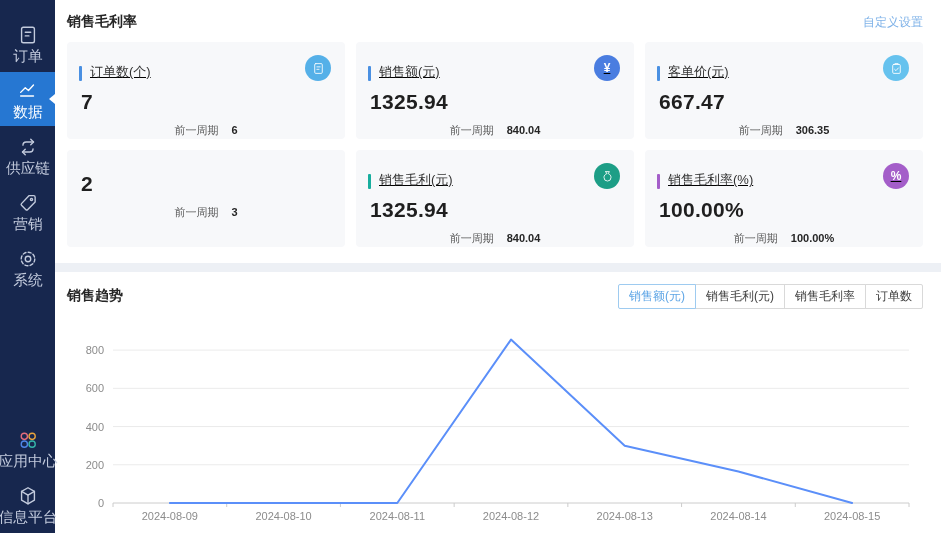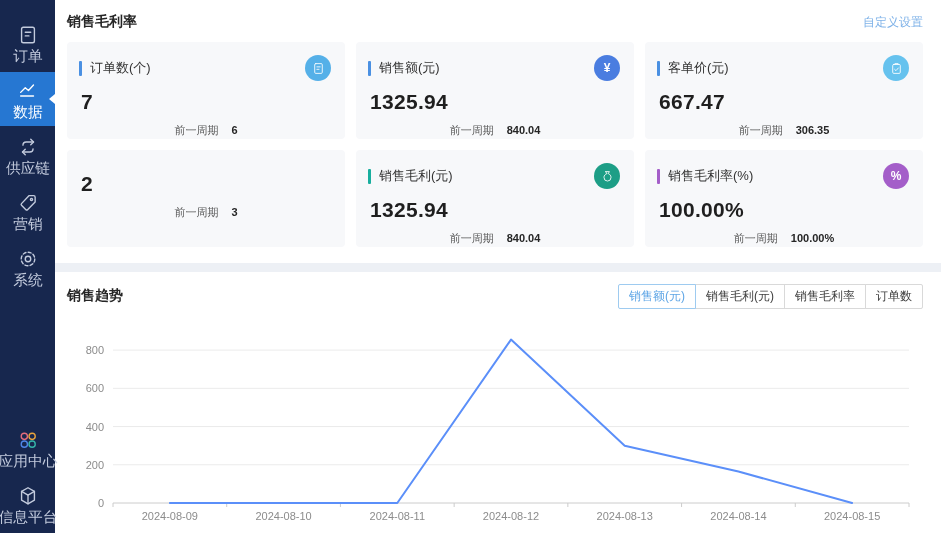--- a/index.html
+++ b/index.html
@@ -30,21 +30,21 @@
 
   
   .main { position:absolute; left:55px; top:0; width:886px; height:533px; }
   .panel-top { background:#fff; height:263px; padding:9px 18px 0 12px; }
   .panel-head { display:flex; align-items:center; justify-content:space-between; height:26px; }
   .panel-title { font-size:14px; font-weight:bold; color:#262626; }
   .settings-link { font-size:12px; color:#7fb2e8; cursor:pointer; text-decoration:none; }
 
   .cards { display:grid; grid-template-columns:repeat(3,1fr); gap:11px; margin-top:7px; }
   .stat-card { background:#f7f8fa; border-radius:4px; height:97px; padding:13px 14px 0 12px; position:relative; }
-  .card-top { display:flex; align-items:center; }
+  .card-top { display:flex; align-items:flex-end;text-decoration:underline; }
   .accent { width:3px; height:15px; border-radius:1px; margin-right:8px; background:#4a90e2; flex:0 0 auto; }
   .card-title { font-size:13px; color:#333; }
   .card-icon {
     margin-left:auto; width:26px; height:26px; border-radius:50%;
     display:flex; align-items:center; justify-content:center; color:#fff;
     font-size:12px; font-weight:bold; flex:0 0 auto;
   }
   .card-icon svg { stroke:#fff; fill:none; stroke-width:1.6; stroke-linecap:round; stroke-linejoin:round; }
   .card-value { font-size:21px; font-weight:bold; color:#1f1f1f; margin:9px 0 0 2px; letter-spacing:.3px; }
   .card-prev { font-size:11px; color:#595959; margin:9px 0 0 2px;text-align:center; }

